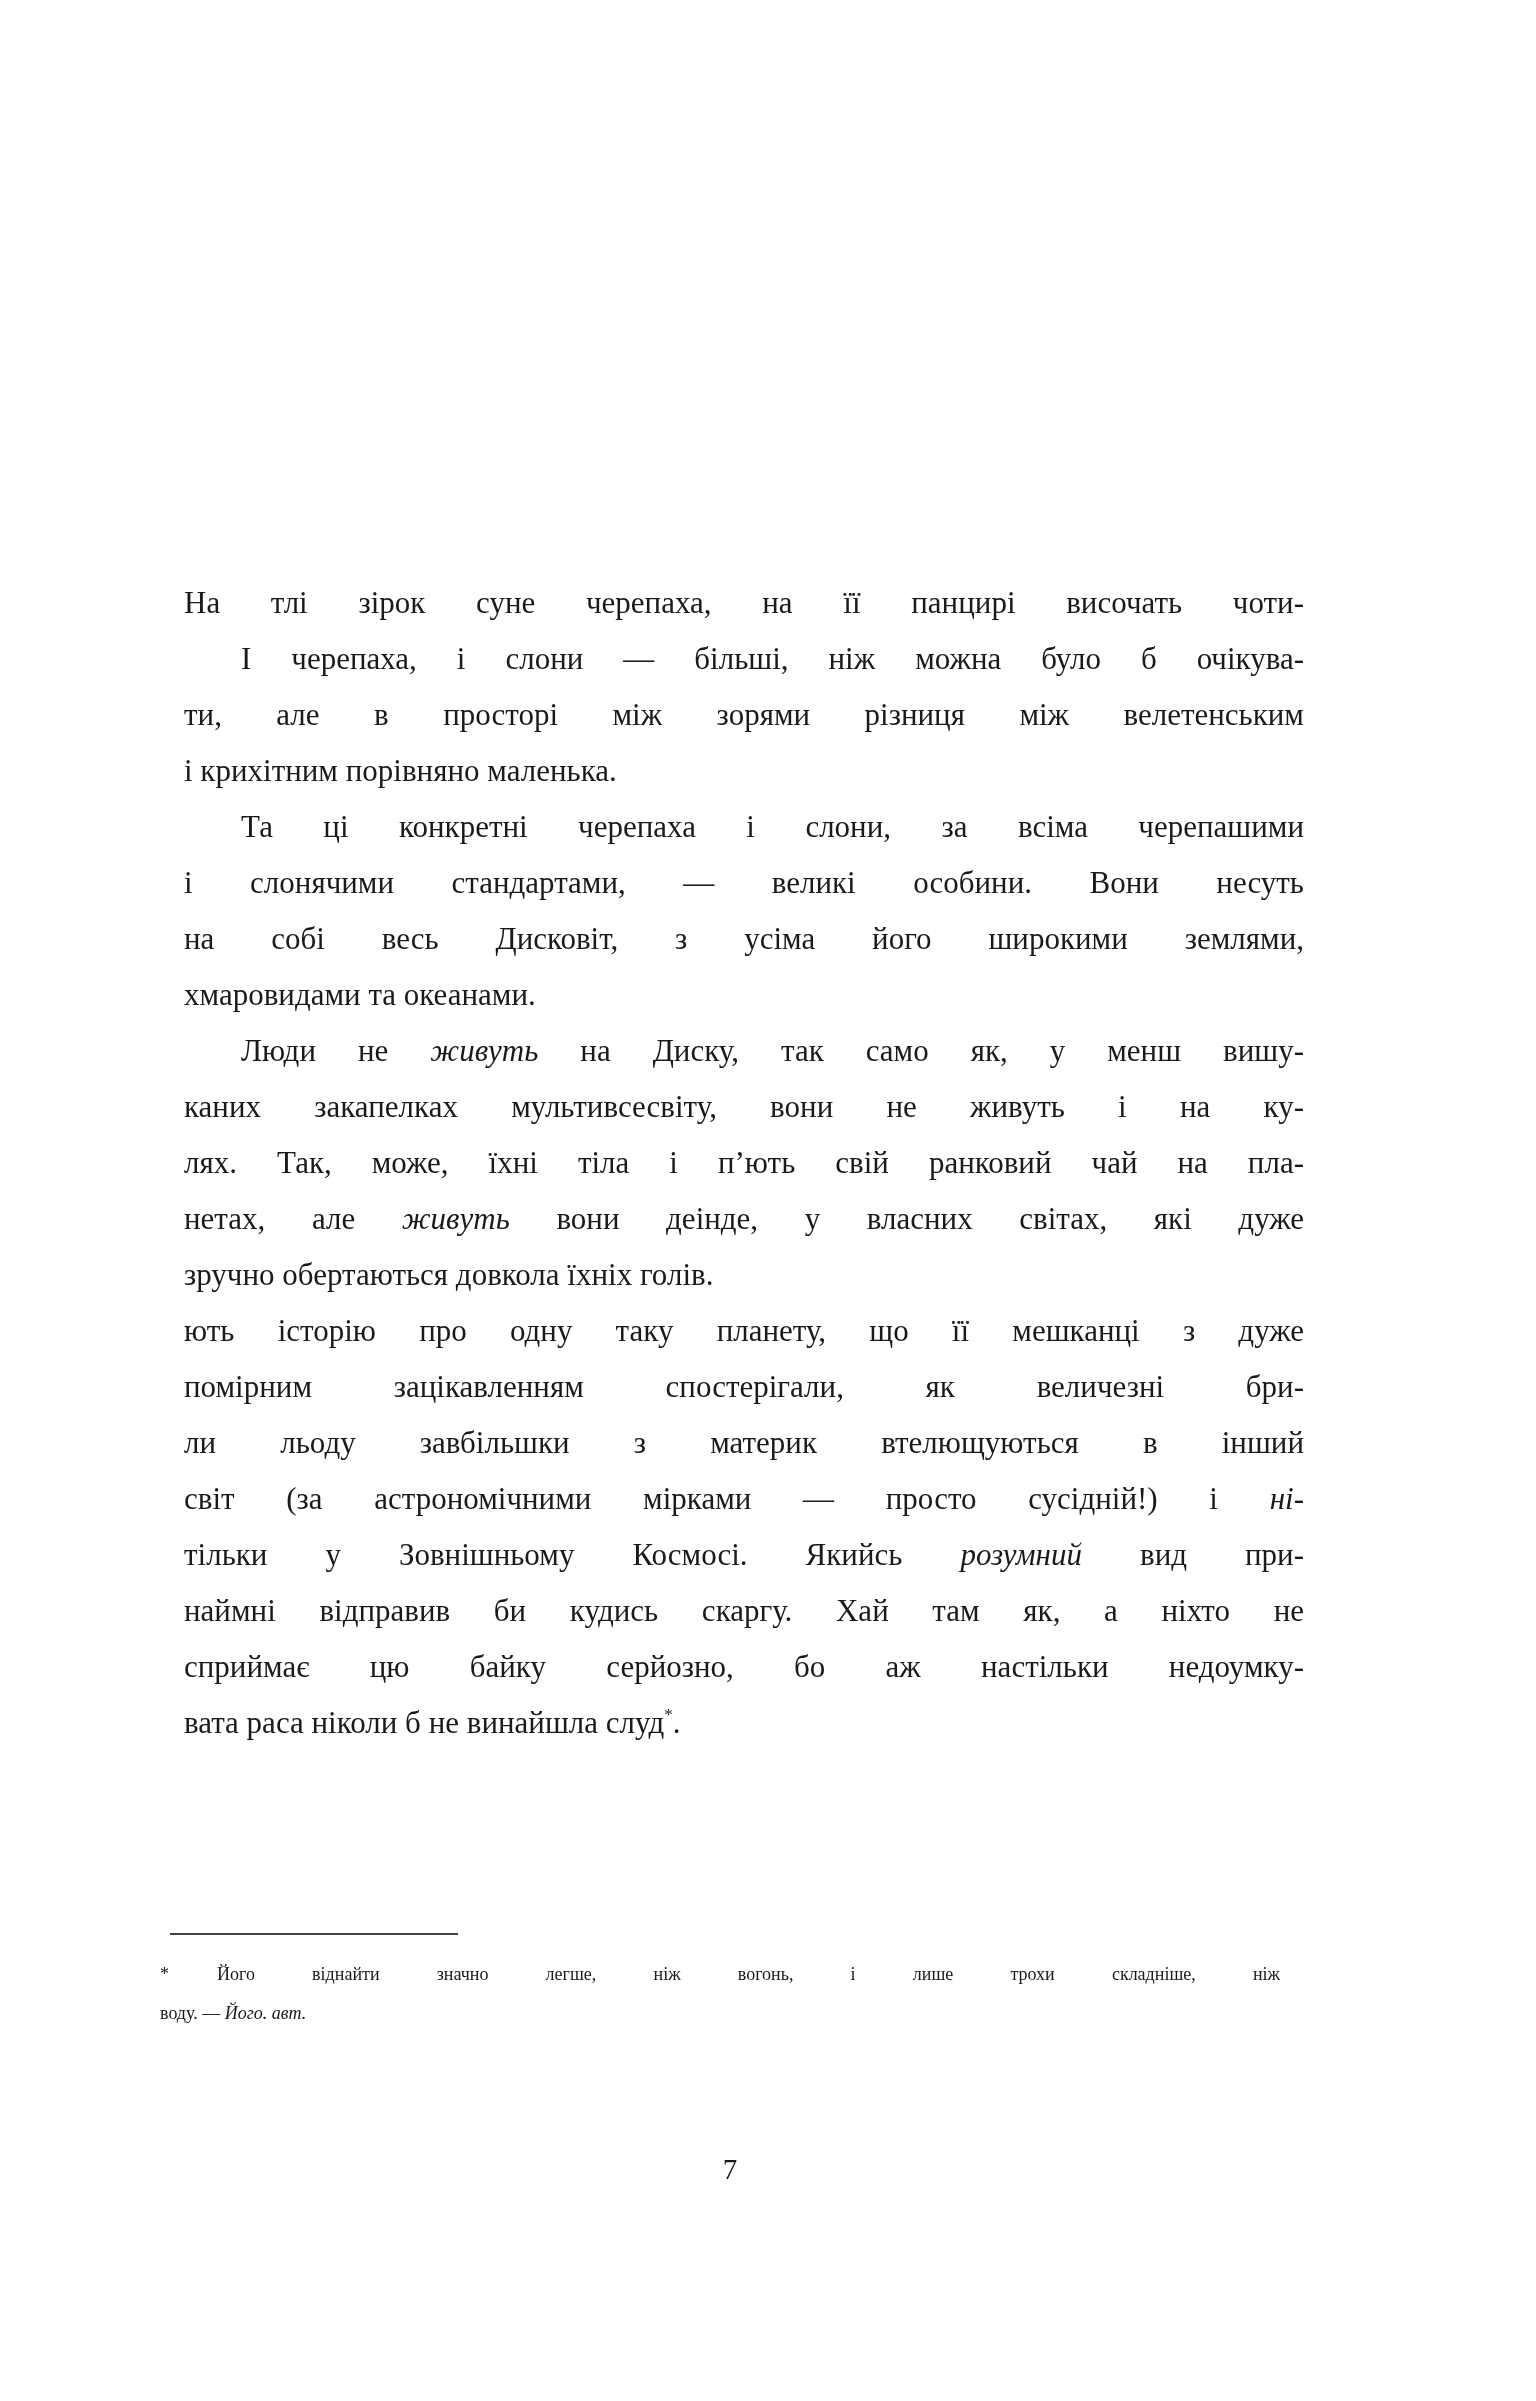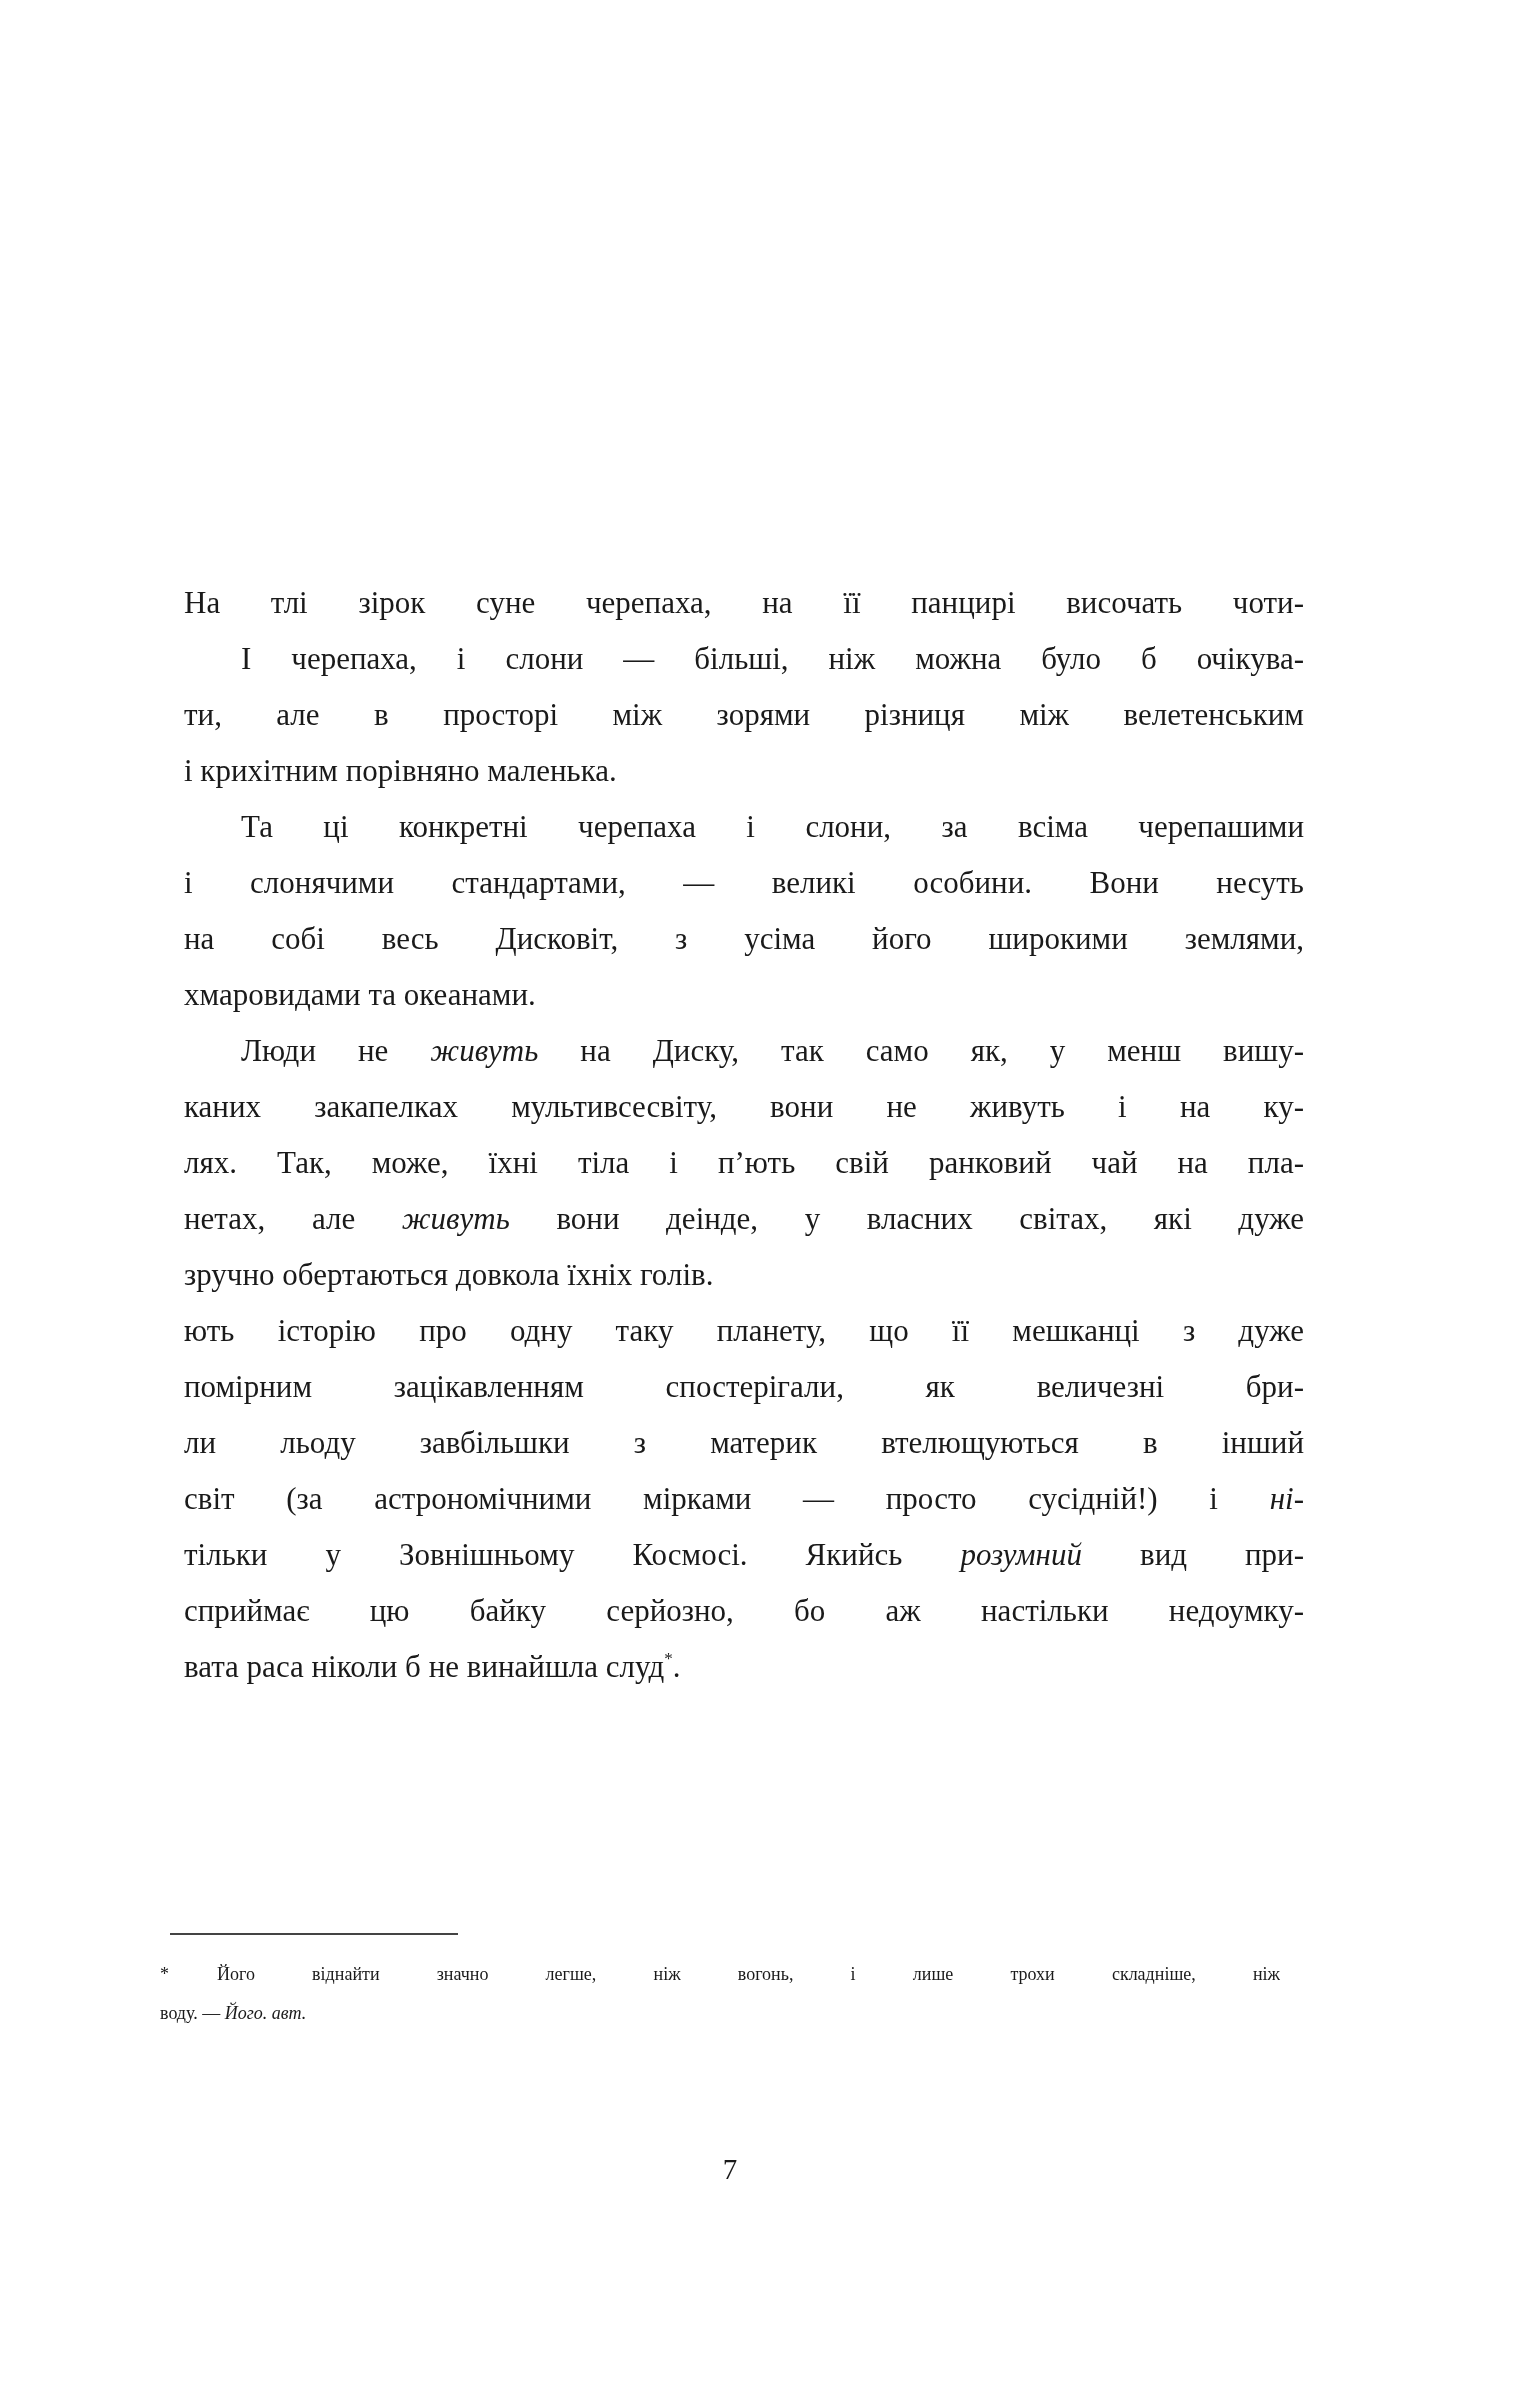--- a/index.html
+++ b/index.html
@@ -97,20 +97,21 @@
       <span class="line indent"><span class="seg">Люди не </span><span class="seg it">живуть</span><span class="seg"> на Диску, так само як, у менш вишу-</span></span>
       <span class="line"><span class="seg">каних закапелках мультивсесвіту, вони не живуть і на ку-</span></span>
       <span class="line"><span class="seg">лях. Так, може, їхні тіла і п’ють свій ранковий чай на пла-</span></span>
       <span class="line"><span class="seg">нетах, але </span><span class="seg it">живуть</span><span class="seg"> вони деінде, у власних світах, які дуже</span></span>
       <span class="line last"><span class="seg">зручно обертаються довкола їхніх голів.</span></span>
       <span class="line"><span class="seg">ють історію про одну таку планету, що її мешканці з дуже</span></span>
       <span class="line"><span class="seg">помірним зацікавленням спостерігали, як величезні бри-</span></span>
       <span class="line"><span class="seg">ли льоду завбільшки з материк втелющуються в інший</span></span>
       <span class="line"><span class="seg">світ (за астрономічними мірками — просто сусідній!) і </span><span class="seg it">ні-</span></span>
       <span class="line"><span class="seg">тільки у Зовнішньому Космосі. Якийсь </span><span class="seg it">розумний</span><span class="seg"> вид при-</span></span>
+      <span class="line"><span class="seg">наймні відправив би кудись скаргу. Хай там як, а ніхто не</span></span>
       <span class="line"><span class="seg">сприймає цю байку серйозно, бо аж настільки недоумку-</span></span>
       <span class="line last"><span class="seg">вата раса ніколи б не винайшла слуд</span><sup class="fnref">*</sup><span class="seg">.</span></span>
     </div>
 
   <div class="fn-rule"></div>
 
   <div class="footnote" id="footnote">
       <span class="line"><span class="fn-mark">*</span><span class="seg">Його віднайти значно легше, ніж вогонь, і лише трохи складніше, ніж</span></span>
       <span class="line last"><span class="seg">воду. — </span><span class="seg it">Його. авт.</span></span>
     </div>

